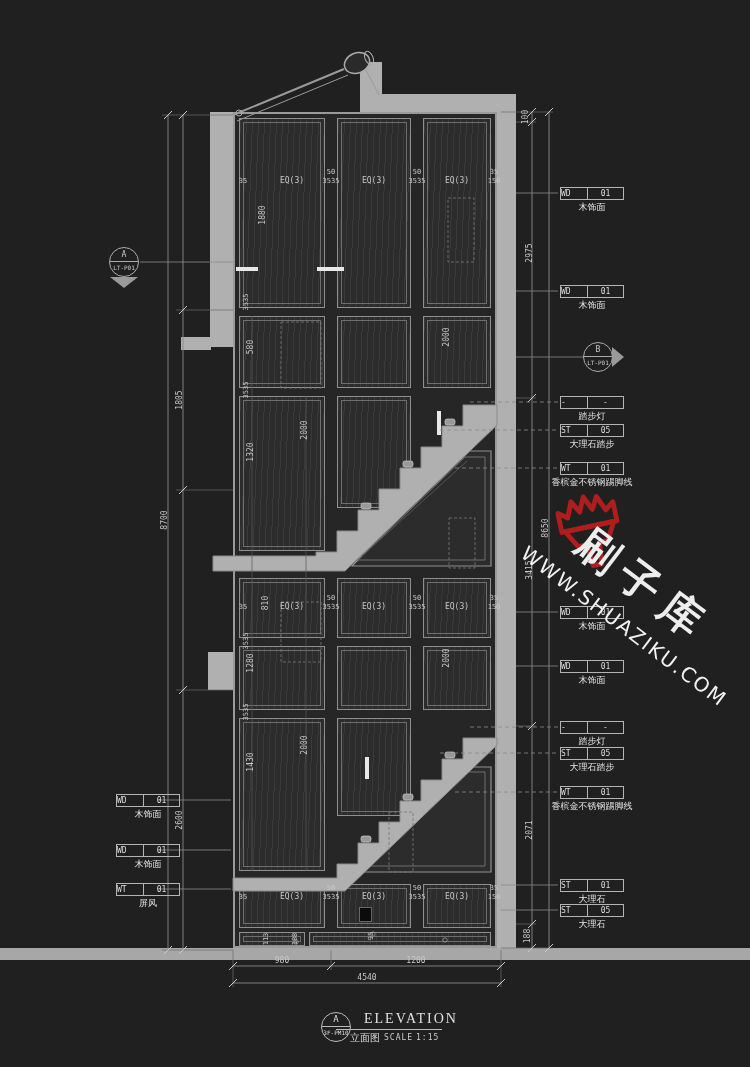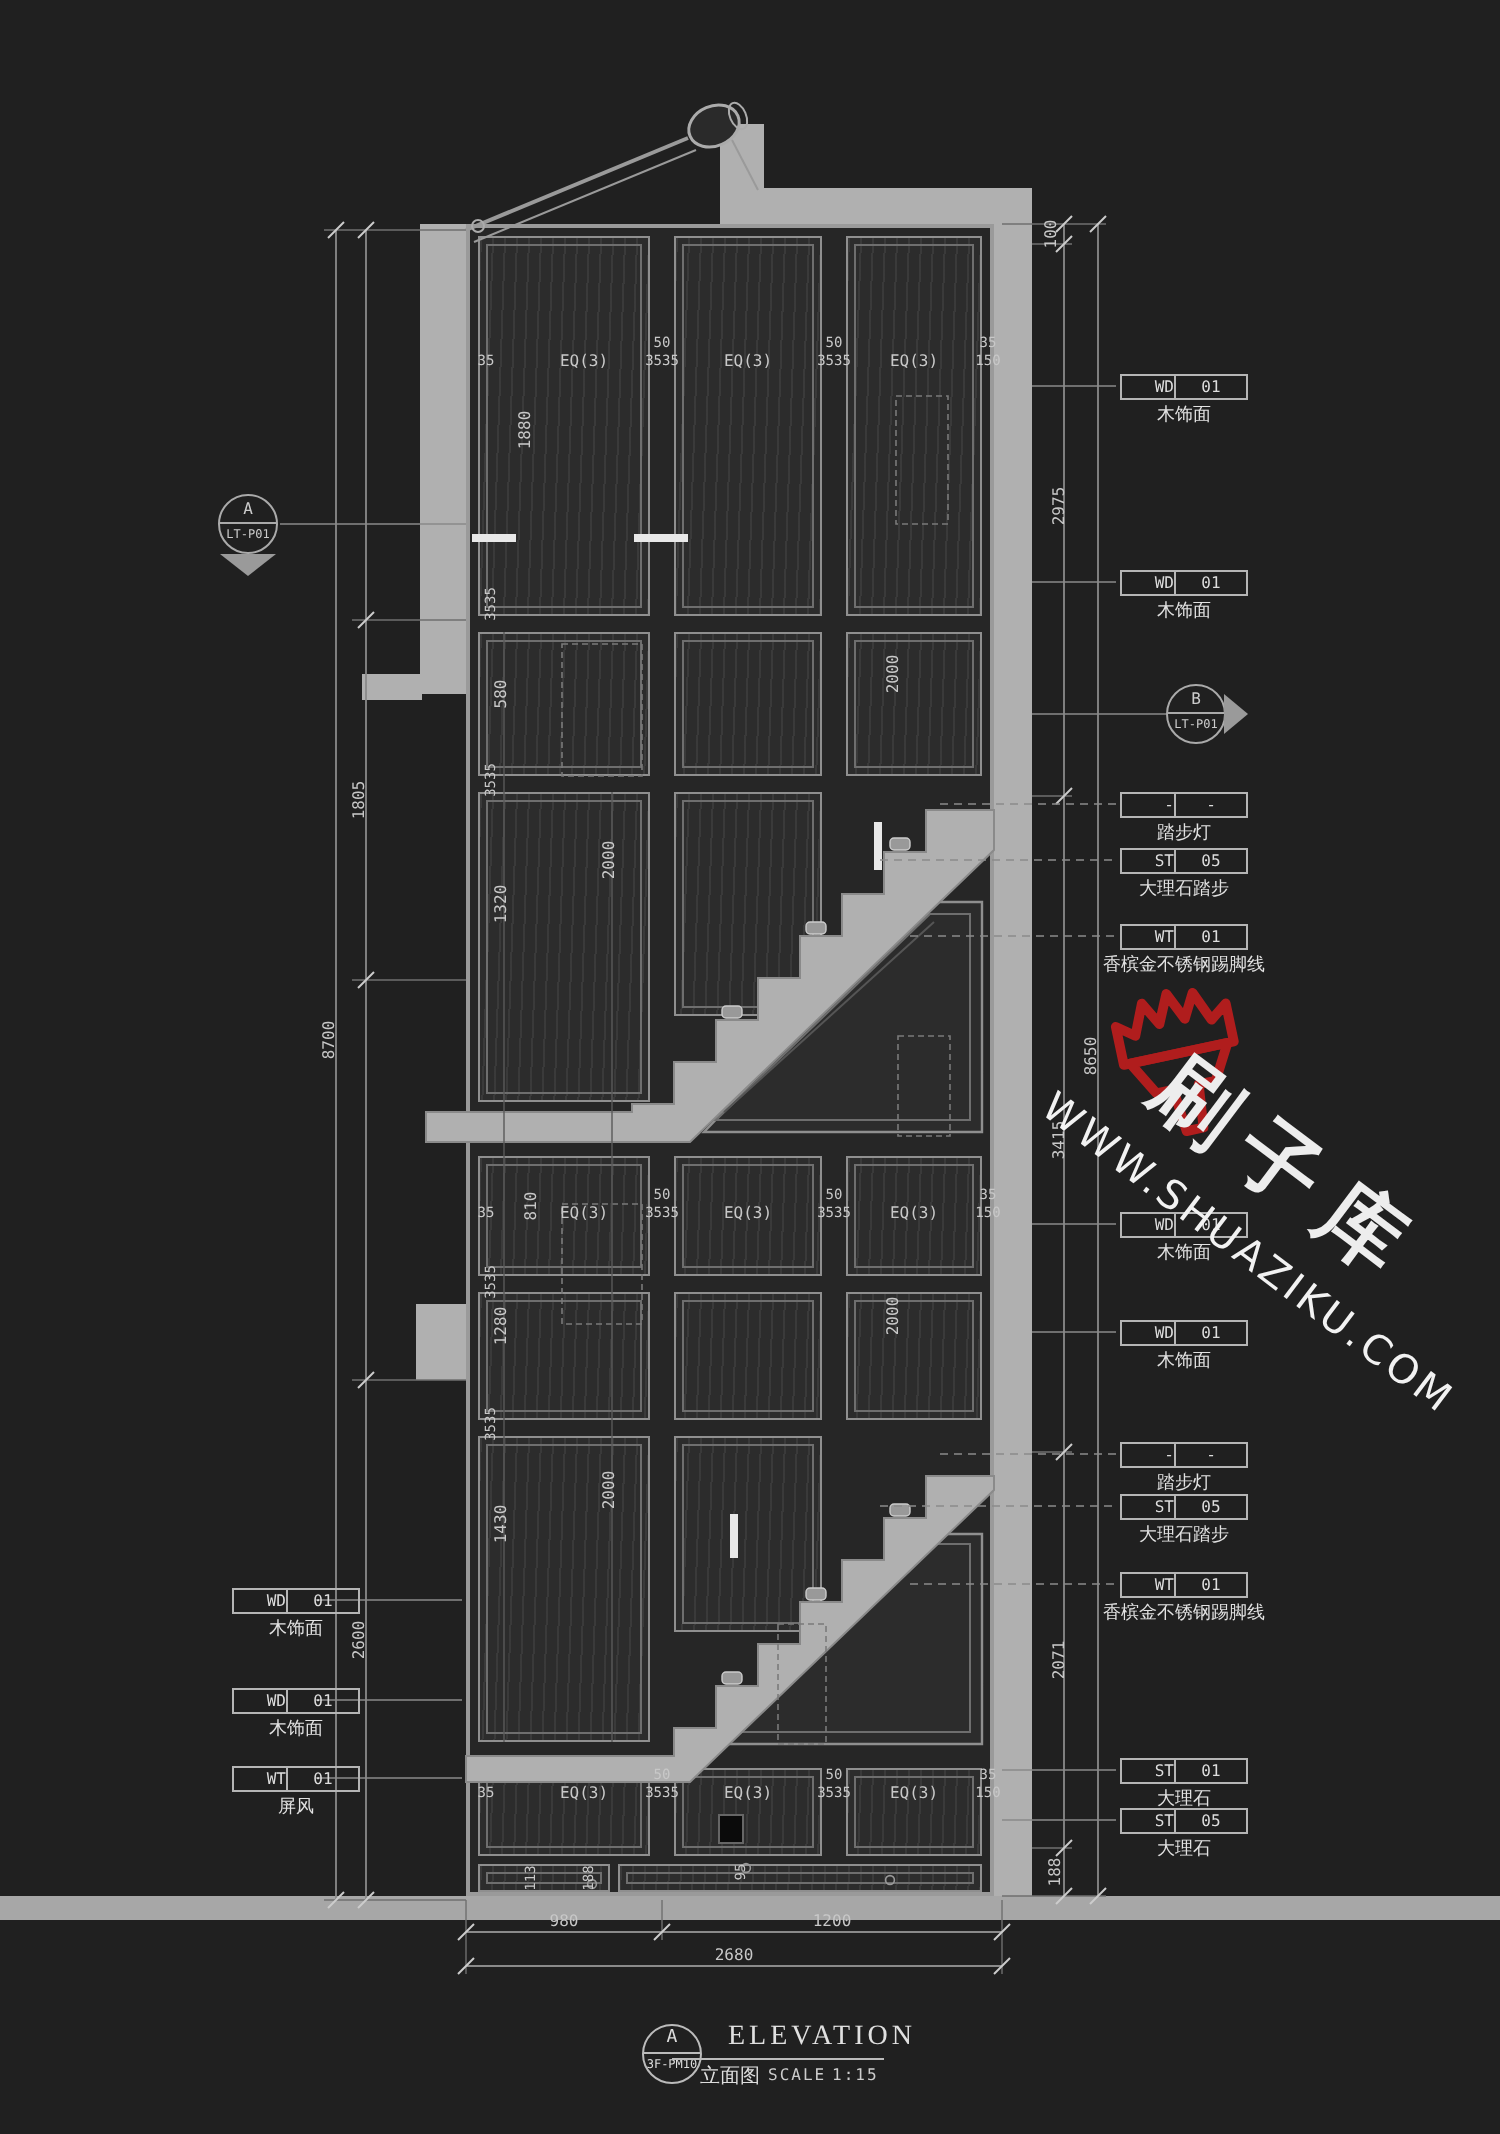--- a/index.html
+++ b/index.html
@@ -8,21 +8,21 @@
   .abs{position:absolute;}
   .gray{background:#b0b0b0;}
   .panel{position:absolute;background-color:#2c2c2c;border:1px solid #8f8f8f;box-sizing:border-box;
          background-image:repeating-linear-gradient(92deg,rgba(170,170,170,.11) 0 1px,transparent 1px 6px);}
   .panel::before{content:"";position:absolute;inset:3px;border:1px solid #6e6e6e;}
   .dimtext{position:absolute;color:#c8c8c8;font-family:"DejaVu Sans Mono","Liberation Mono",monospace;
            font-size:8px;line-height:1;white-space:nowrap;transform:translate(-50%,-50%);}
   .anno{position:absolute;width:100px;}
   .anno .box{width:64px;height:13px;border:1px solid #b5b5b5;display:flex;box-sizing:border-box;
              font-family:"DejaVu Sans Mono","Liberation Mono",monospace;font-size:8px;color:#ddd;}
-  .anno .box .tag{width:26px;border-right:1px solid #b5b5b5;text-align:right;line-height:11px;}
+  .anno .box .tag{width:26px;border-right:1px solid #b5b5b5;text-align:left;line-height:11px;}
   .anno .box .num{flex:1;text-align:center;line-height:11px;}
   .anno .cn{width:64px;display:flex;justify-content:center;margin-top:1px;}
   .anno .cn span{font-size:9px;color:#e2e2e2;white-space:nowrap;}
   .marker{position:absolute;width:28px;height:28px;border:1px solid #aaa;border-radius:50%;
           color:#ccc;text-align:center;font-family:"DejaVu Sans Mono",monospace;}
   .marker .ltr{display:block;font-size:8px;line-height:13px;border-bottom:1px solid #aaa;}
   .marker .code{display:block;font-size:6px;line-height:12px;letter-spacing:0;}
   .tri-down{position:absolute;width:0;height:0;border-left:14px solid transparent;
             border-right:14px solid transparent;border-top:11px solid #9a9a9a;}
   .tri-right{position:absolute;width:0;height:0;border-top:10px solid transparent;
@@ -250,21 +250,21 @@
       <span class="dimtext" style="left: 494px; top: 607px; font-size: 7px; transform: translate(-50%, -50%);">150</span>
       <span class="dimtext" style="left: 331px; top: 888px; font-size: 7px; transform: translate(-50%, -50%);">50</span>
       <span class="dimtext" style="left: 331px; top: 897px; font-size: 7px; transform: translate(-50%, -50%);">3535</span>
       <span class="dimtext" style="left: 417px; top: 888px; font-size: 7px; transform: translate(-50%, -50%);">50</span>
       <span class="dimtext" style="left: 417px; top: 897px; font-size: 7px; transform: translate(-50%, -50%);">3535</span>
       <span class="dimtext" style="left: 243px; top: 897px; font-size: 7px; transform: translate(-50%, -50%);">35</span>
       <span class="dimtext" style="left: 494px; top: 888px; font-size: 7px; transform: translate(-50%, -50%);">35</span>
       <span class="dimtext" style="left: 494px; top: 897px; font-size: 7px; transform: translate(-50%, -50%);">150</span>
       <span class="dimtext" style="left: 282px; top: 961px; transform: translate(-50%, -50%);">980</span>
       <span class="dimtext" style="left: 416px; top: 961px; transform: translate(-50%, -50%);">1200</span>
-      <span class="dimtext" style="left: 367px; top: 978px; transform: translate(-50%, -50%);">2680</span>
+      <span class="dimtext" style="left: 367px; top: 978px; transform: translate(-50%, -50%);">4540</span>
       <span class="dimtext" style="left: 263px; top: 215px; transform: translate(-50%, -50%) rotate(-90deg);">1880</span>
       <span class="dimtext" style="left: 251px; top: 347px; transform: translate(-50%, -50%) rotate(-90deg);">580</span>
       <span class="dimtext" style="left: 447px; top: 337px; transform: translate(-50%, -50%) rotate(-90deg);">2000</span>
       <span class="dimtext" style="left: 251px; top: 452px; transform: translate(-50%, -50%) rotate(-90deg);">1320</span>
       <span class="dimtext" style="left: 305px; top: 430px; transform: translate(-50%, -50%) rotate(-90deg);">2000</span>
       <span class="dimtext" style="left: 266px; top: 603px; transform: translate(-50%, -50%) rotate(-90deg);">810</span>
       <span class="dimtext" style="left: 251px; top: 663px; transform: translate(-50%, -50%) rotate(-90deg);">1280</span>
       <span class="dimtext" style="left: 447px; top: 658px; transform: translate(-50%, -50%) rotate(-90deg);">2000</span>
       <span class="dimtext" style="left: 251px; top: 762px; transform: translate(-50%, -50%) rotate(-90deg);">1430</span>
       <span class="dimtext" style="left: 305px; top: 745px; transform: translate(-50%, -50%) rotate(-90deg);">2000</span>

